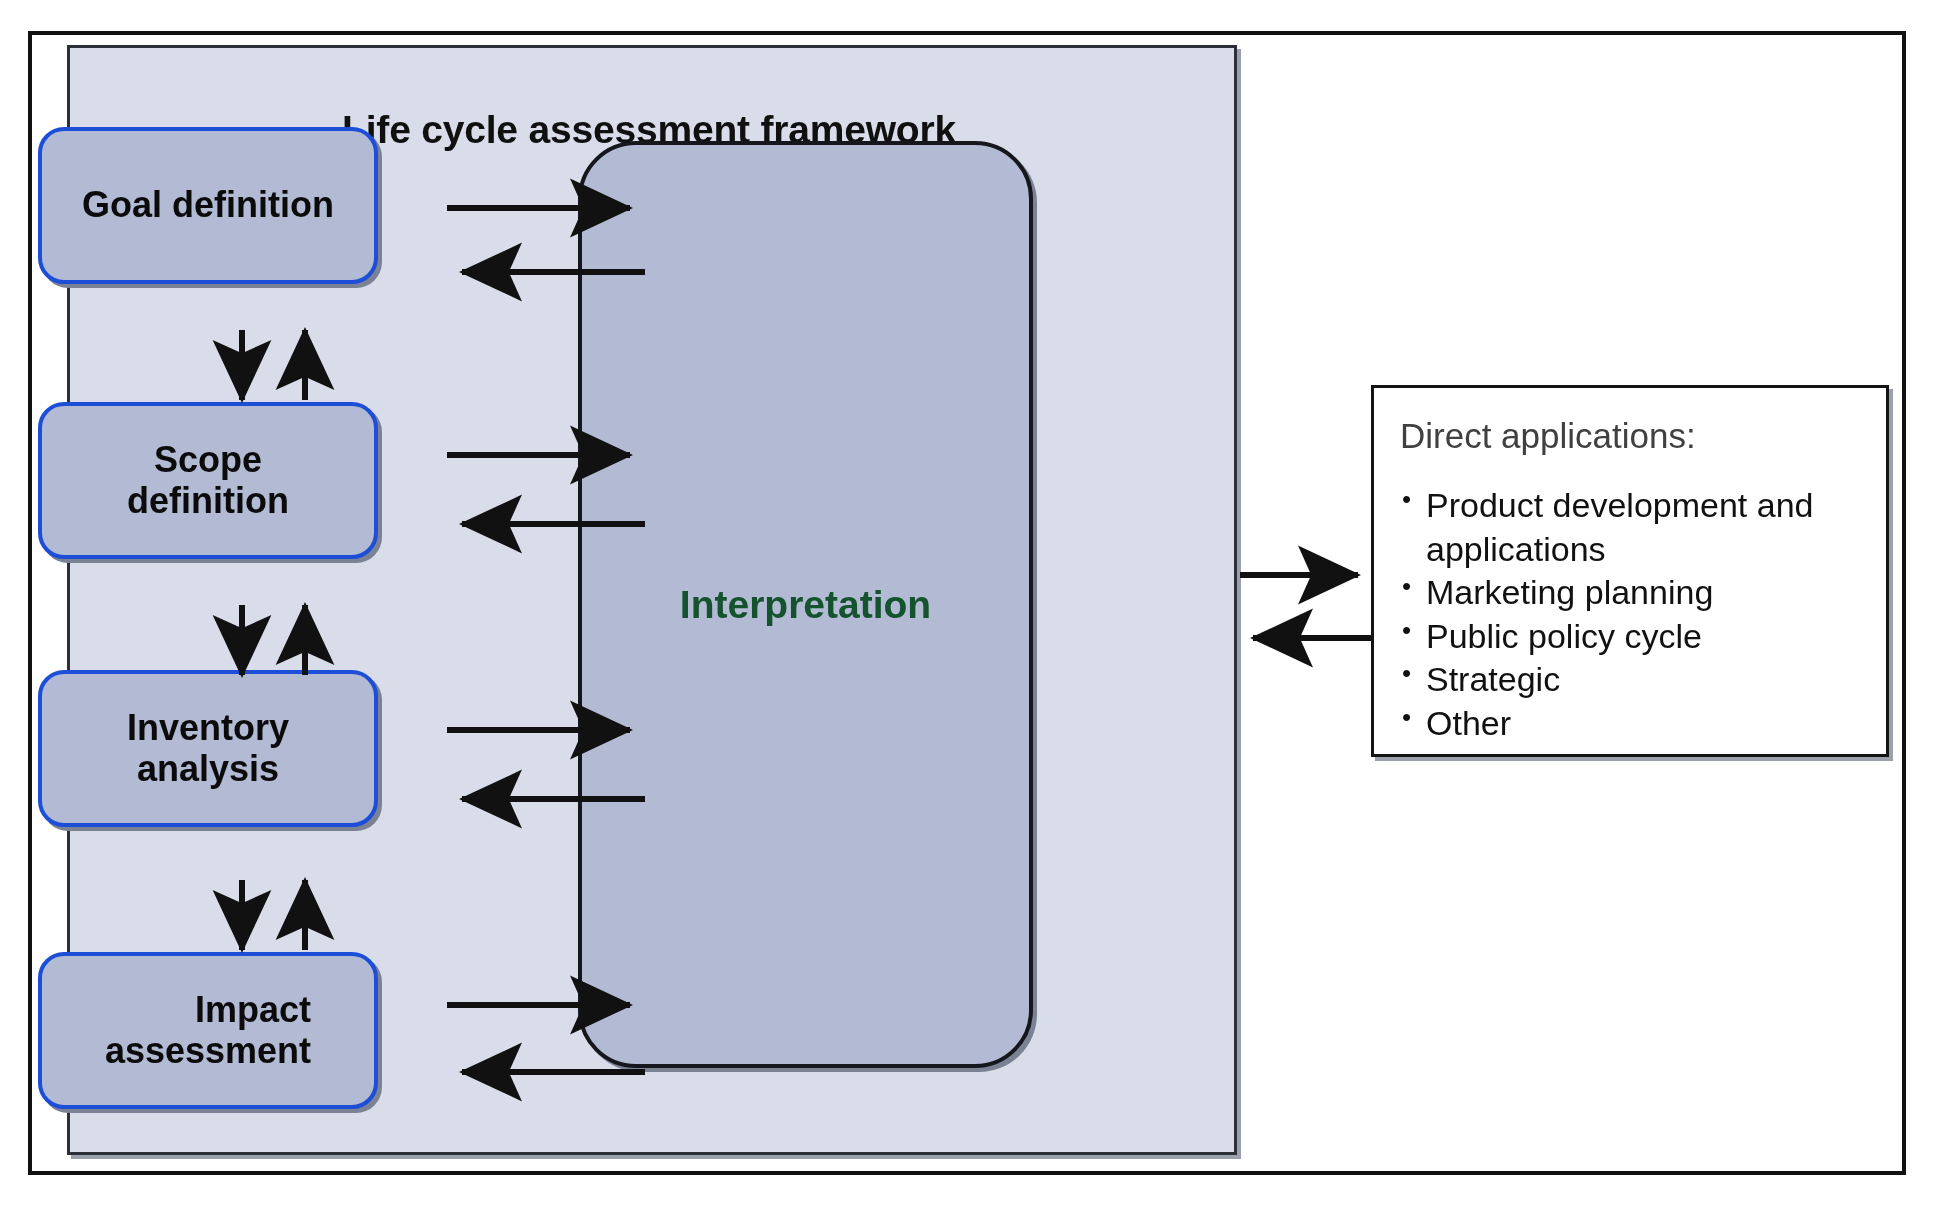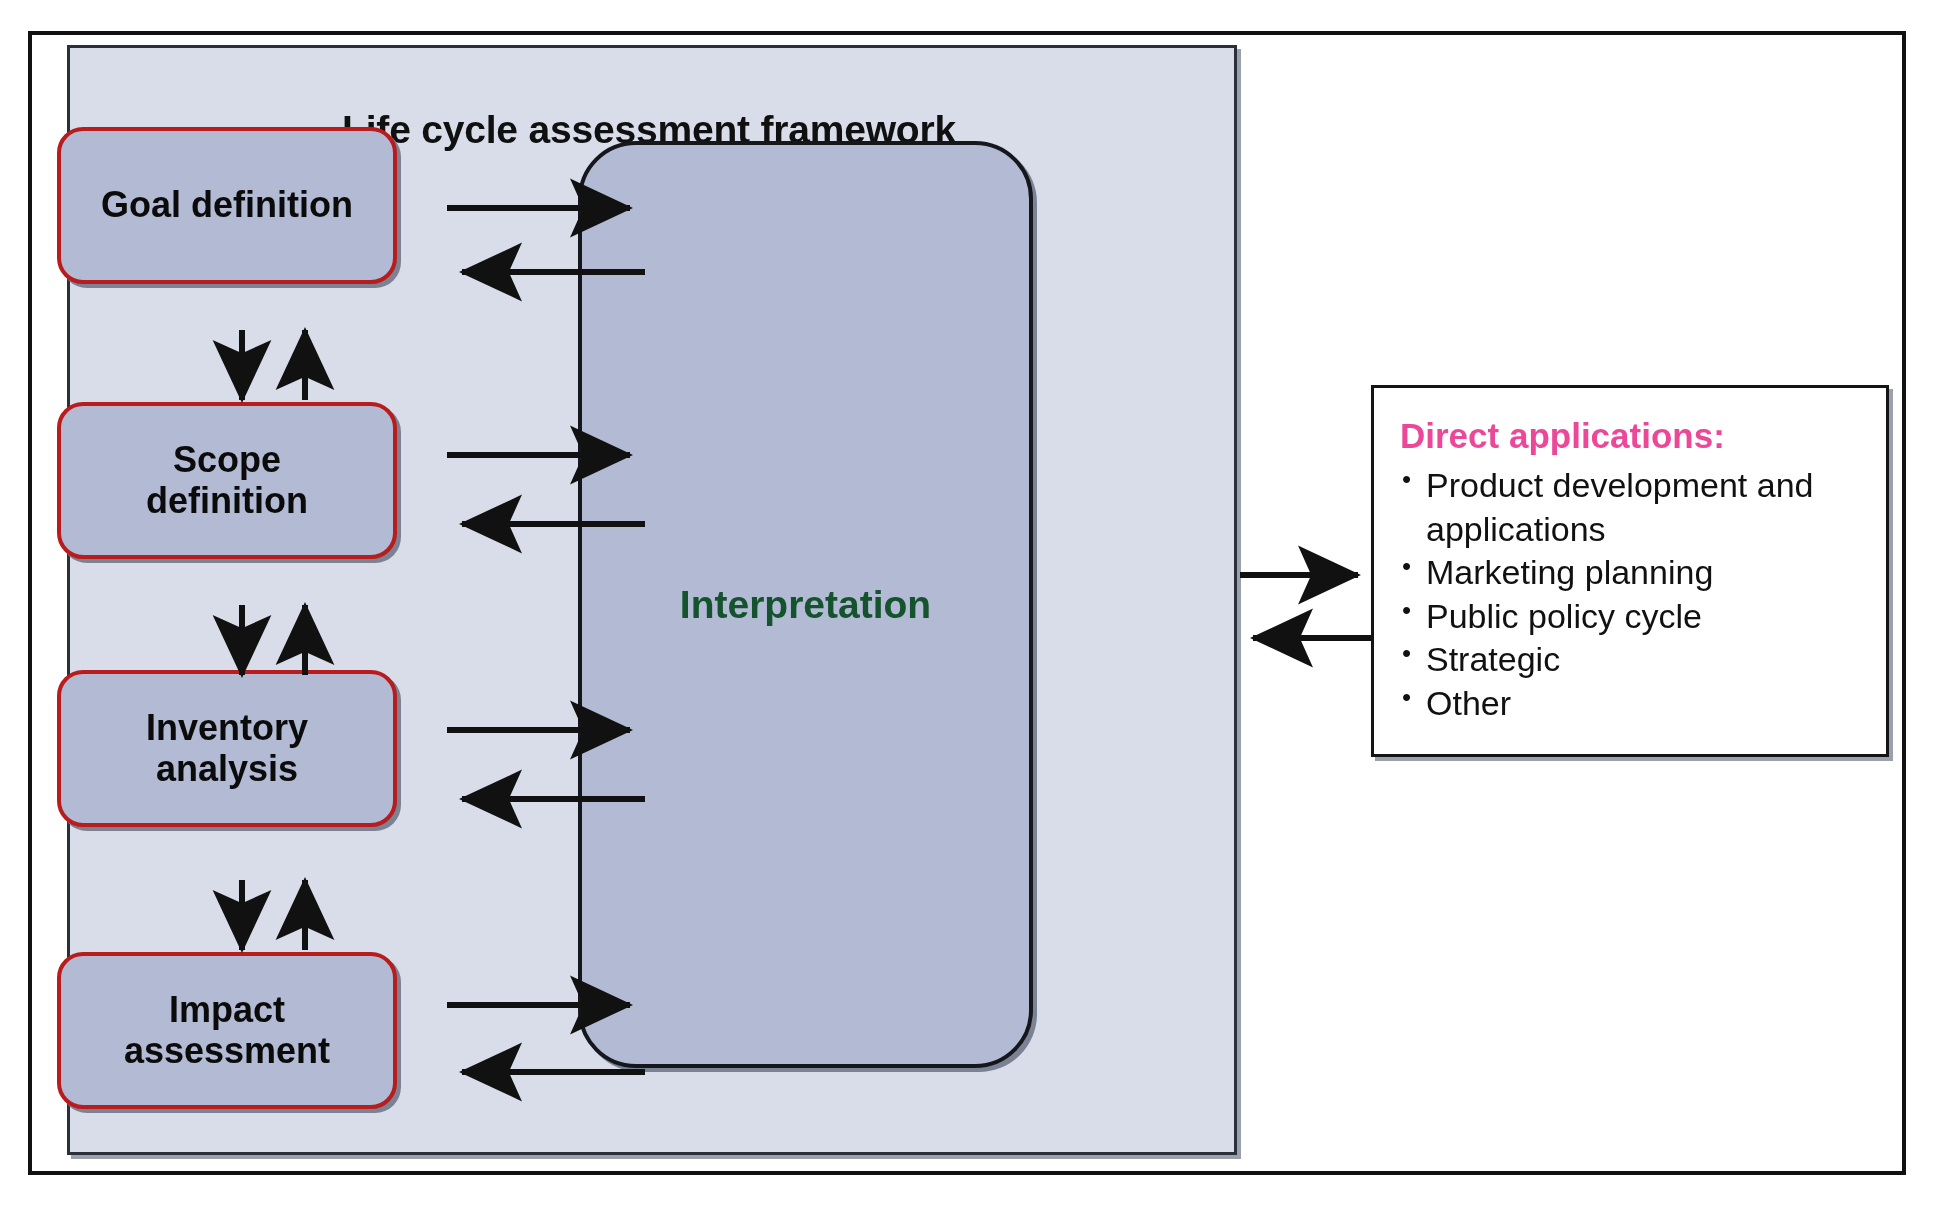--- a/index.html
+++ b/index.html
@@ -60,38 +60,37 @@
     line-height: 1;
   }
   
   .framework-title span { position: relative; left: -6px; }
 
   
   .stage-box {
     position: absolute;
     width: 340px;
     background: #b2bad4;
-    border: 4px solid #b91c1c;
+    border: 4px solid #1d4ed8;
     border-radius: 26px;
     box-sizing: border-box;
     box-shadow: 4px 4px 0 0 #7b8294;
     display: flex;
     align-items: center;
     justify-content: center;
     text-align: center;
     font-size: 36px;
     font-weight: bold;
     color: #0b0b0b;
     line-height: 1.12;
-    margin-left: 19px;
   }
   .stage-goal      { left: 38px;  top: 127px; height: 157px; }
   .stage-scope     { left: 38px;  top: 402px; height: 157px; }
   .stage-inventory { left: 38px;  top: 670px; height: 157px; }
-  .stage-impact    { left: 38px;  top: 952px; height: 157px; }
+  .stage-impact    { left: 38px;  top: 952px; height: 157px; text-align: right; }
 
   
   .interpretation-box {
     position: absolute;
     left: 578px;
     top: 141px;
     width: 455px;
     height: 927px;
     background: #b2bad4;
     border: 4px solid #15171c;
@@ -114,23 +113,23 @@
     width: 518px;
     height: 372px;
     background: #ffffff;
     border: 3px solid #141414;
     box-sizing: border-box;
     box-shadow: 4px 4px 0 0 #9aa0ac;
     padding: 28px 0 0 26px;
   }
   .applications-title {
     font-size: 35px;
-    font-weight: bold;
-    color: #ec4899;
-    margin-bottom: 8px;
+    font-weight: normal;
+    color: #404040;
+    margin-bottom: 28px;
   }
   .applications-list {
     list-style: none;
     margin: 0;
     padding: 0;
   }
   .applications-list li {
     font-size: 34px;
     color: #111111;
     line-height: 1.28;

